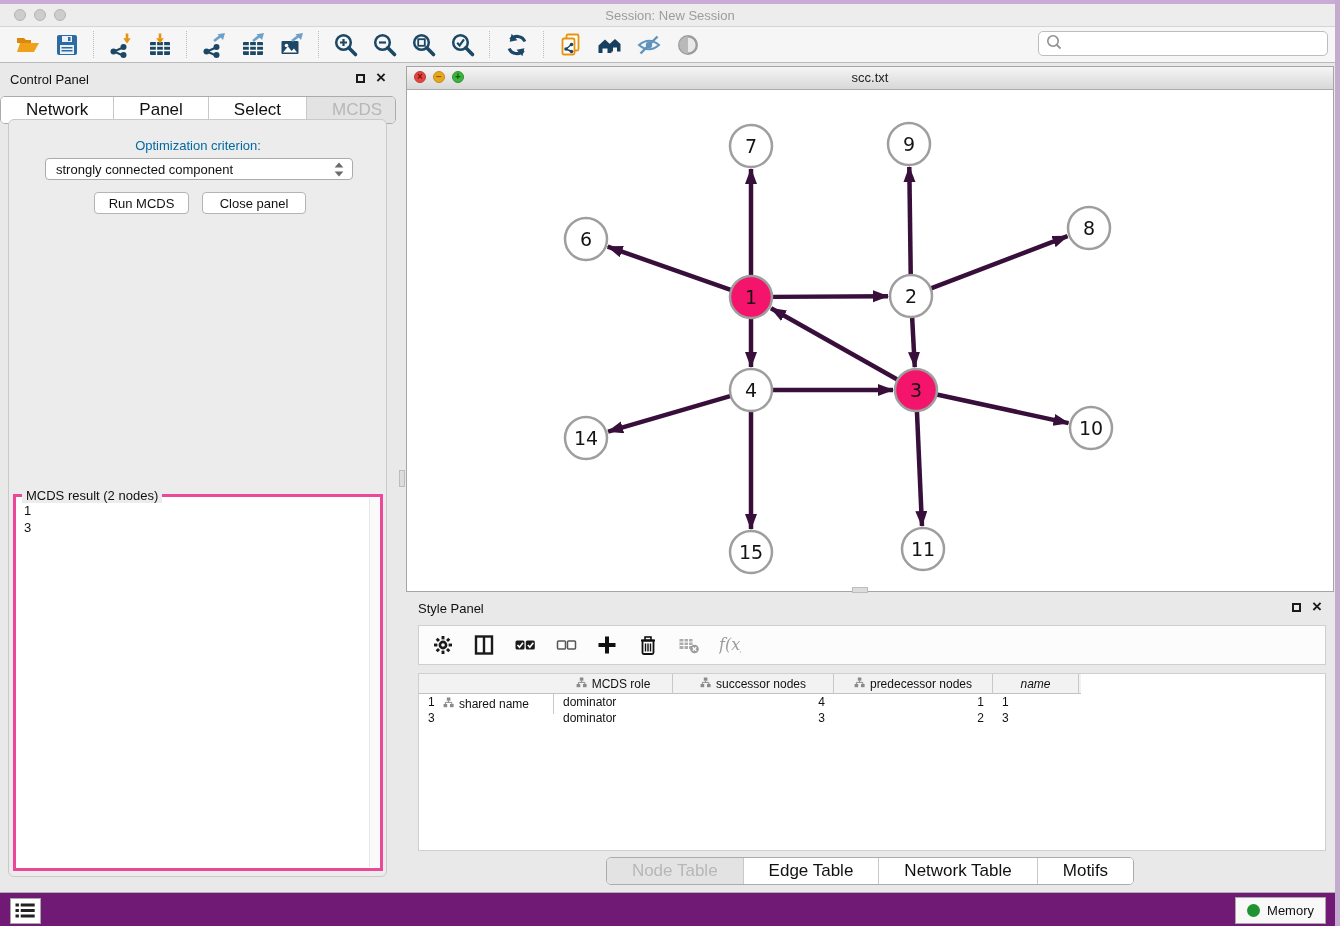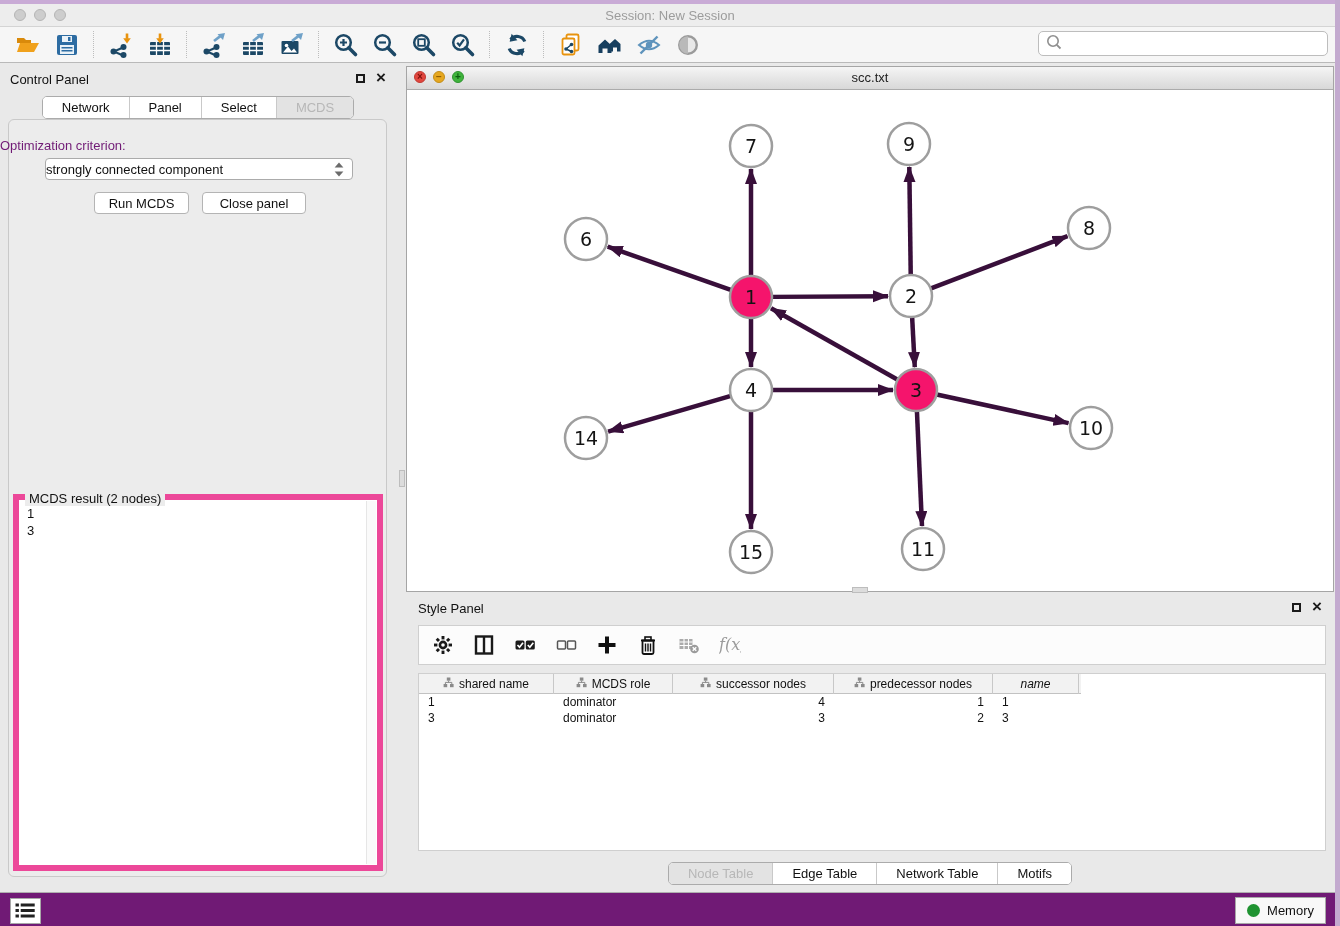--- a/index.html
+++ b/index.html
@@ -30,31 +30,31 @@
   #toolbar-search input{border:none;outline:none;flex:1;font-size:13px;background:transparent;height:18px;
       font-family:"Liberation Sans","DejaVu Sans",sans-serif}
 
   
   #control-panel{left:0;top:63px;width:396px;height:829px;background:#E9E9E9}
   .panel-title{font-size:13px;color:#111}
   .win-icons{display:flex;gap:11px;align-items:center}
   .float-icon{width:9px;height:9px;border:2px solid #1A1A1A;box-sizing:border-box}
   .close-icon{font-size:17px;font-weight:bold;color:#1A1A1A;line-height:10px}
   .tab-group{display:inline-flex;border:1px solid #ABABAB;border-radius:5px;overflow:hidden;background:#FFF}
-  .tab{padding:3px 19px;font-size:13px;background:#FFF;color:#111;border-left:1px solid #C9C9C9;white-space:nowrap}
+  .tab{padding:3px 25px;font-size:17px;background:#FFF;color:#111;border-left:1px solid #C9C9C9;white-space:nowrap}
   .tab:first-child{border-left:none}
   .tab.disabled{background:#E3E3E3;color:#B7B7B7}
   #cp-box{left:8px;top:56px;width:379px;height:758px;background:#ECECEC;border:1px solid #C9C9C9;border-radius:6px;box-sizing:border-box}
-  #opt-label{left:0;top:75px;width:396px;text-align:left;font-size:13px;color:#701a75}
+  #opt-label{left:0;top:75px;width:396px;text-align:center;font-size:13px;color:#0369a1}
   #criterion-select{left:45px;top:95px;width:308px;height:22px;background:#FFF;border:1px solid #ABABAB;border-radius:4px;
-      font-size:13px;color:#111;display:flex;align-items:center;box-sizing:border-box}
+      font-size:13px;color:#111;display:flex;align-items:center;padding-left:10px;box-sizing:border-box}
   #criterion-stepper{position:absolute;right:8px;top:3px}
   .mac-btn{position:absolute;height:22px;background:#FFF;border:1px solid #B4B4B4;border-radius:4px;
       font-size:13px;color:#111;display:flex;align-items:center;justify-content:center;box-sizing:border-box}
-  #mcds-fieldset{left:13px;top:431px;width:370px;height:377px;background:#FFF;border:6px solid #ec4899;box-sizing:border-box}
+  #mcds-fieldset{left:13px;top:431px;width:370px;height:377px;background:#FFF;border:3px solid #ec4899;box-sizing:border-box}
   #mcds-legend{position:absolute;left:6px;top:-9px;background:#ECECEC;padding:0 4px;font-size:13px;color:#111}
   #mcds-lines{position:absolute;left:0;top:0;right:10px;bottom:0;padding:5px 8px;font-size:13px;line-height:17px;color:#111}
   #mcds-scroll{position:absolute;right:1px;top:1px;bottom:1px;width:9px;background:#FAFAFA;border-left:1px solid #E6E6E6}
 
   
   #network-window{left:406px;top:66px;width:928px;height:526px;background:#FFF;border:1px solid #A5A5A5;box-sizing:border-box}
   #nw-titlebar{position:relative;height:22px;background:linear-gradient(#F5F5F5,#D8D8D8);border-bottom:1px solid #ABABAB}
   #nw-lights{position:absolute;left:7px;top:4px;display:flex;gap:7px}
   .tl-red{background:#E2473F;border:1px solid #BF3A33;color:#7D100C}
   .tl-yellow{background:#E6A71F;border:1px solid #C28D19;color:#8E5B00}
@@ -436,21 +436,21 @@
         </svg>
       </div>
       <div class="tp-btn">
         <svg width="22" height="22" viewBox="0 0 22 22">
           <text x="0" y="16" font-size="16" font-style="italic" font-family="DejaVu Serif,serif" fill="#9B9B9B">f(x)</text>
         </svg>
       </div>
     </div>
   <div id="tp-table" class="abs">
     <div id="thead" style="width: 662px;">
-        <div class="th" style="width: 135px;">
+        <div class="th" style="width: 135px; margin-top: 20px;">
           <span><svg width="11" height="11" viewBox="0 0 11 11">
               <rect x="3.8" y="0.5" width="3.6" height="3.2" fill="#8A8A8A"></rect>
               <rect x="0.6" y="7" width="3.6" height="3.2" fill="#8A8A8A"></rect>
               <rect x="7" y="7" width="3.6" height="3.2" fill="#8A8A8A"></rect>
               <path d="M5.6 3.7V5.4M2.4 7V5.4H8.8V7" fill="none" stroke="#8A8A8A" stroke-width="1"></path>
             </svg></span>
           <span>shared name</span>
         </div>
         <div class="th" style="width: 119px;">
           <span><svg width="11" height="11" viewBox="0 0 11 11">

